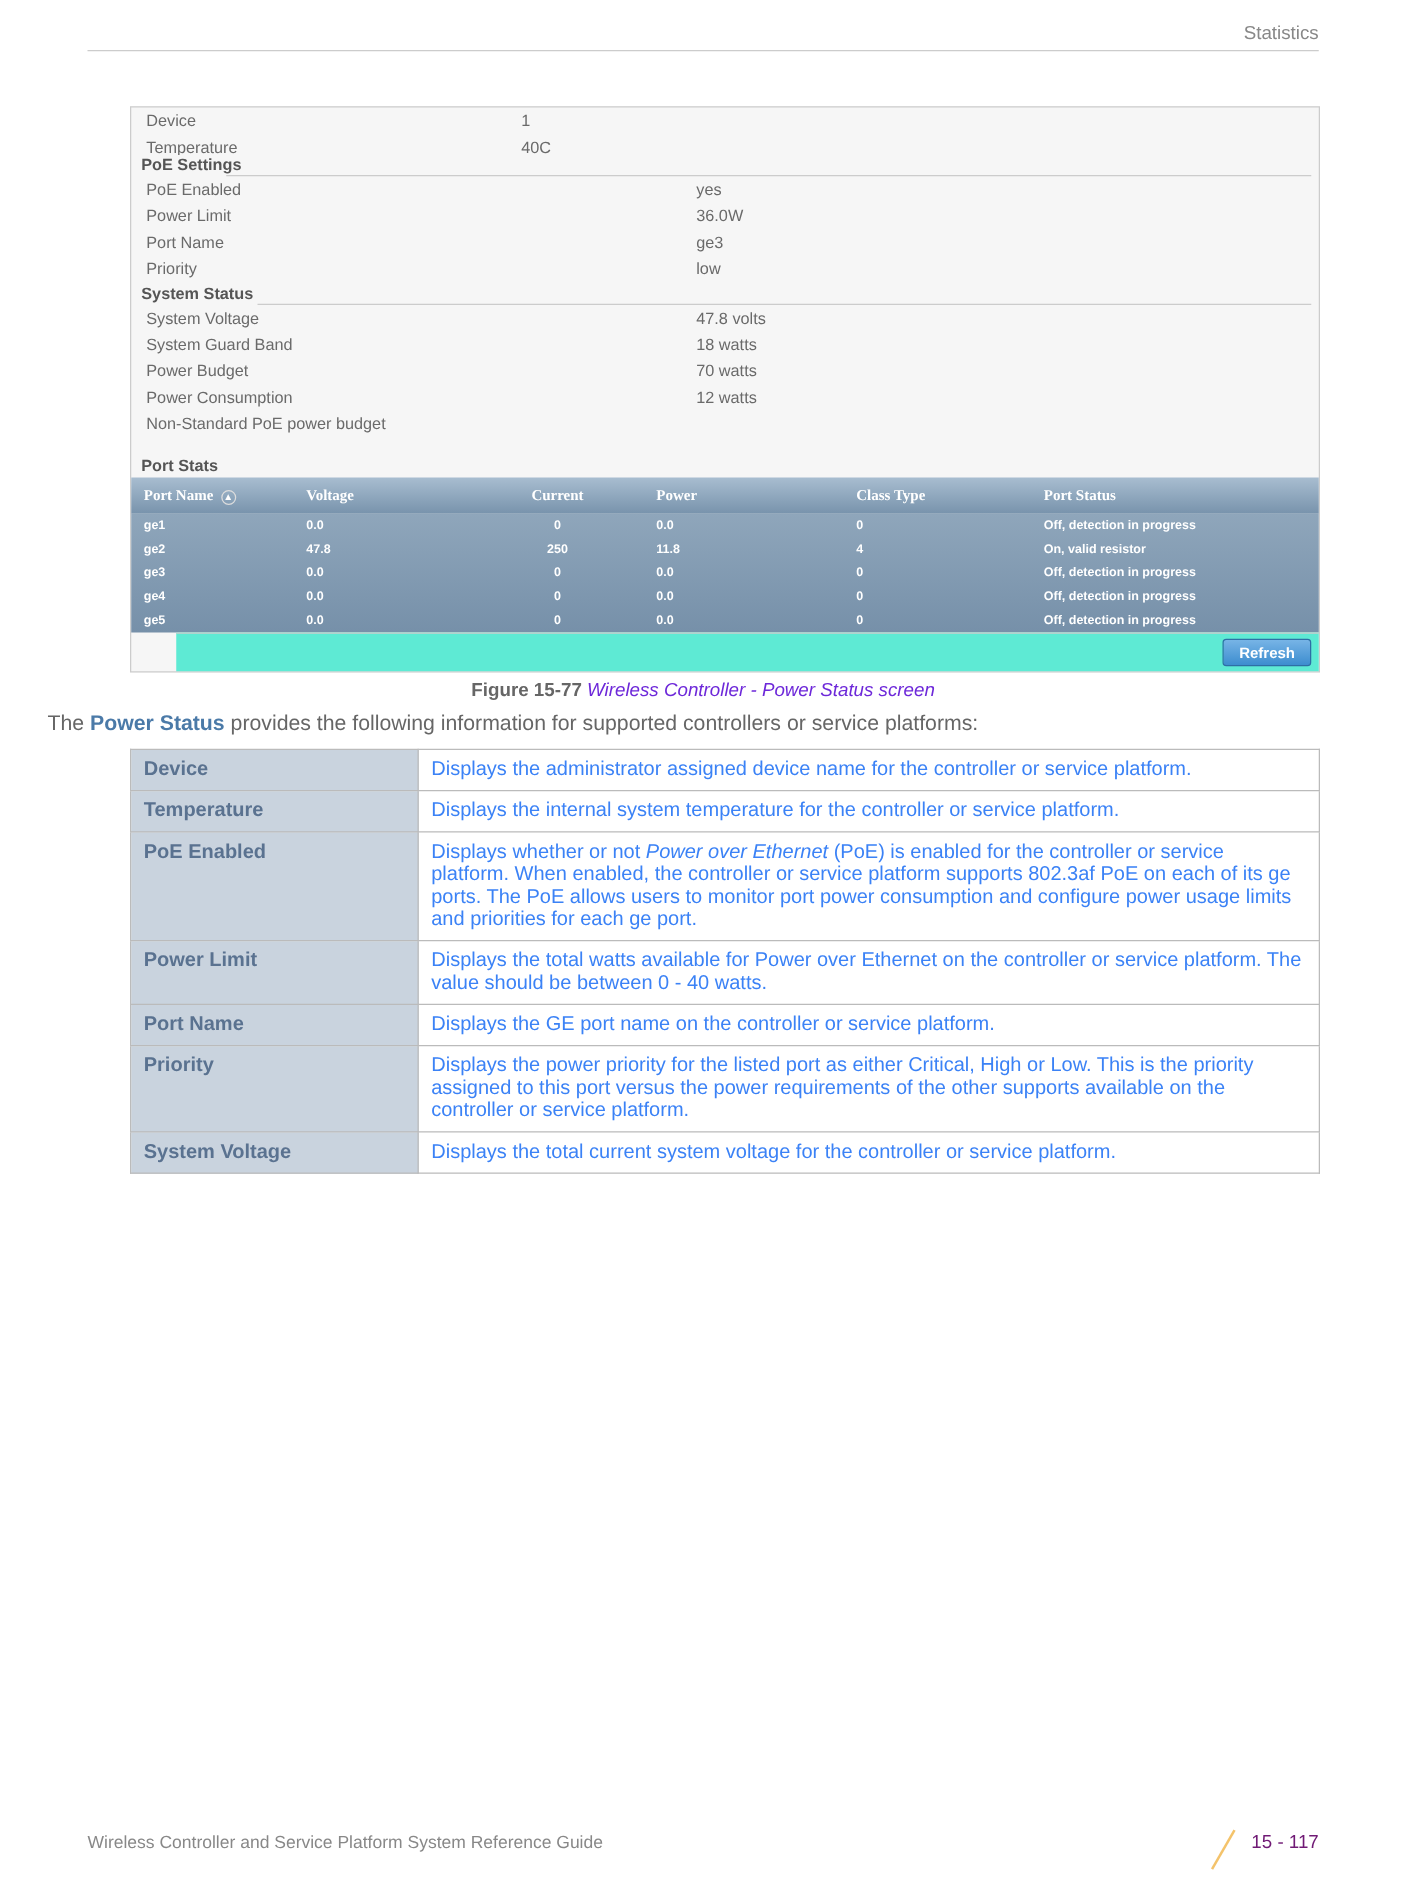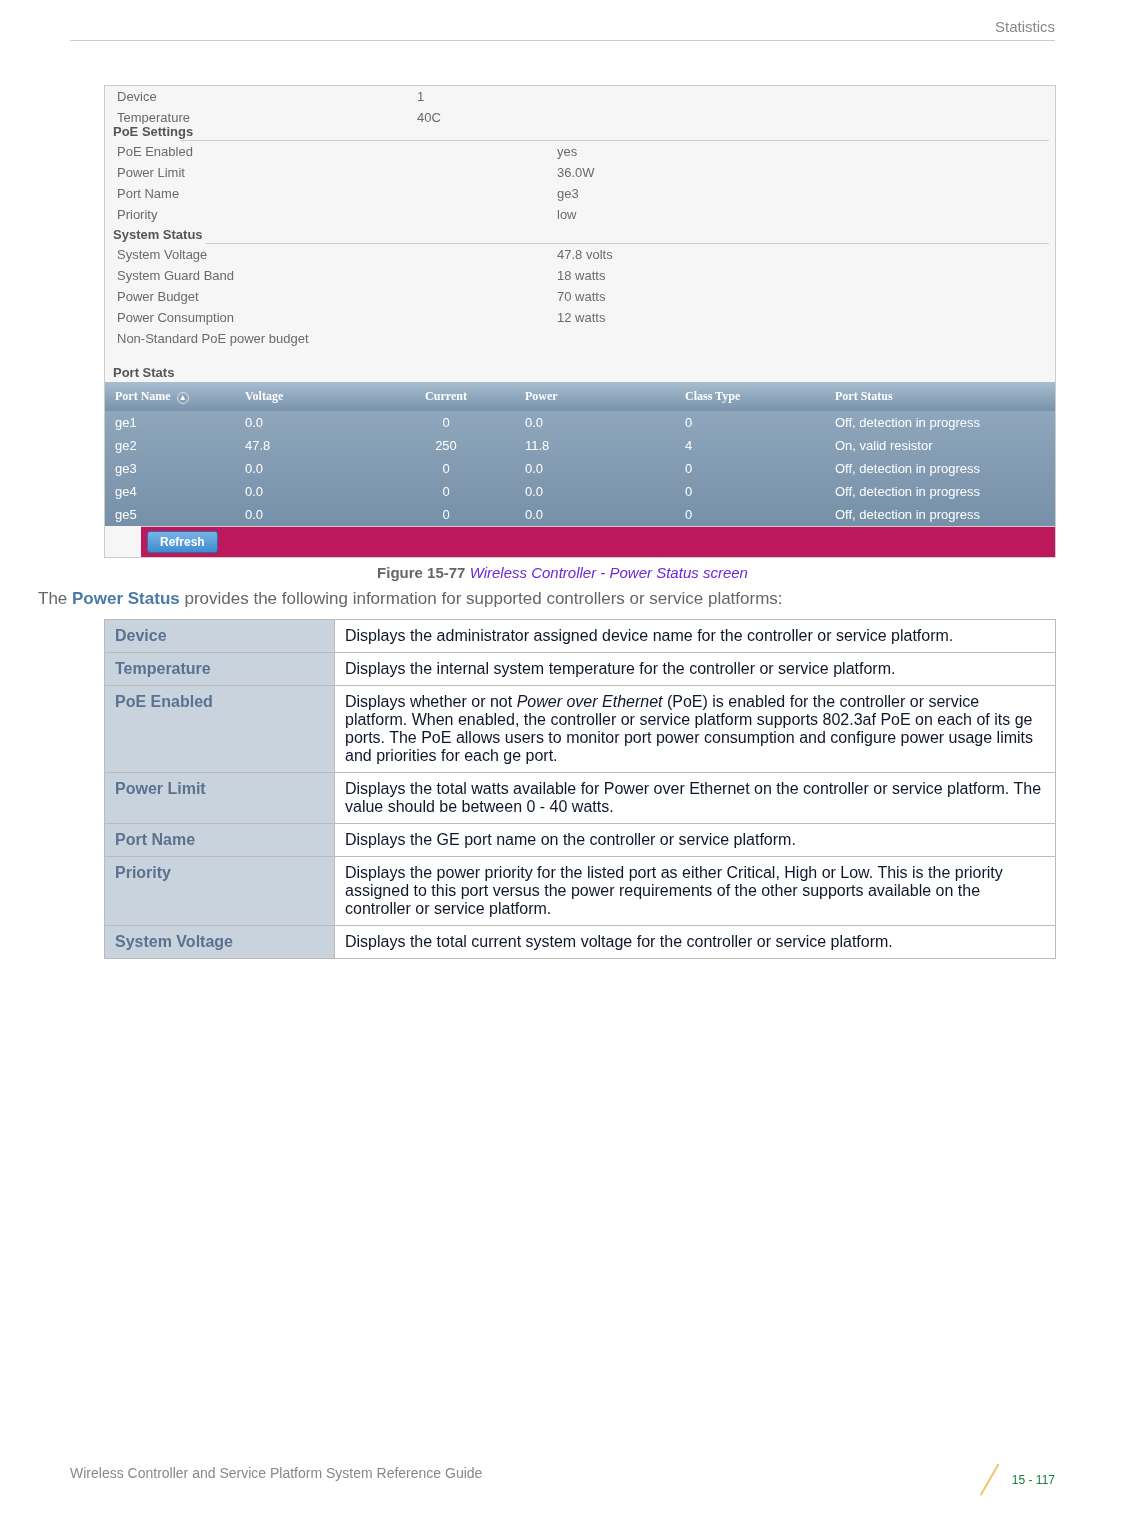--- a/index.html
+++ b/index.html
@@ -76,33 +76,34 @@
     }
     .table-head div { padding: 2px 4px; font-family: Liberation Serif, serif; }
     .sort-ind {
       display:inline-block; width:12px; height:12px;
       border:1px solid #ddd; border-radius:6px; margin-left:6px;
       text-align:center; line-height:10px; font-size:8px; color:#fff;
     }
     .table-body {
       background: linear-gradient(#8fa6bb, #7690a9);
       color: #fff;
-      font-size: 13px;
+      font-size: 10px;
+      font-weight: bold;
     }
     .table-row { display: flex; padding: 3px 6px; }
     .table-row div { padding: 1px 4px; }
     .col-port { width: 130px; }
     .col-volt { width: 130px; }
     .col-curr { width: 150px; text-align: center; }
     .col-pow  { width: 160px; }
     .col-class{ width: 150px; }
     .col-stat { flex: 1; }
     .refresh-bar {
-      display: flex; padding: 4px 6px;
-      background: #be185d; border-top: 1px solid #ccc; margin-left: 36px;
+      display: flex; justify-content: flex-end; padding: 4px 6px;
+      background: #5eead4; border-top: 1px solid #ccc; margin-left: 36px;
     }
     .refresh-btn {
       background: linear-gradient(#77b4e6, #3d8dcf);
       color: #fff; font-weight: bold; font-size: 12px;
       padding: 3px 12px; border: 1px solid #2e6ea5; border-radius: 3px;
     }
     .fig-caption {
       text-align: center;
       margin-top: 6px;
       font-size: 15px;
@@ -115,41 +116,41 @@
     .desc-table {
       margin-top: 10px;
       border-collapse: collapse;
       width: 952px;
       margin-left: 34px;
     }
     .desc-table td {
       border: 1px solid #bbb;
       padding: 7px 10px;
       font-size: 16px;
-      color: #0f172a;
+      color: #3b82f6;
       vertical-align: top;
     }
     .desc-table td:first-child {
       width: 230px;
       background: #c9d3de;
       font-weight: bold;
       color: #5a7290;
     }
     .desc-table td .i { font-style: italic; }
     .footer {
       position: absolute;
       bottom: 30px;
       left: 70px;
       right: 70px;
       display: flex;
       justify-content: space-between;
       align-items: center;
     }
     .footer-left { font-size: 14px; color: #888; }
-    .footer-right { font-size: 12px; color: #15803d; display:flex; align-items:flex-end; }
+    .footer-right { font-size: 15px; color: #701a75; display:flex; align-items:center; }
     .slash {
       display:inline-block; width:28px; height:28px;
       margin-right: 10px;
     }
     .slash::before {
       content:""; display:block; width:2px; height:36px;
       background:#f4c36b; transform: rotate(30deg) translate(14px,-5px);
     }
   </style>
 </head>

